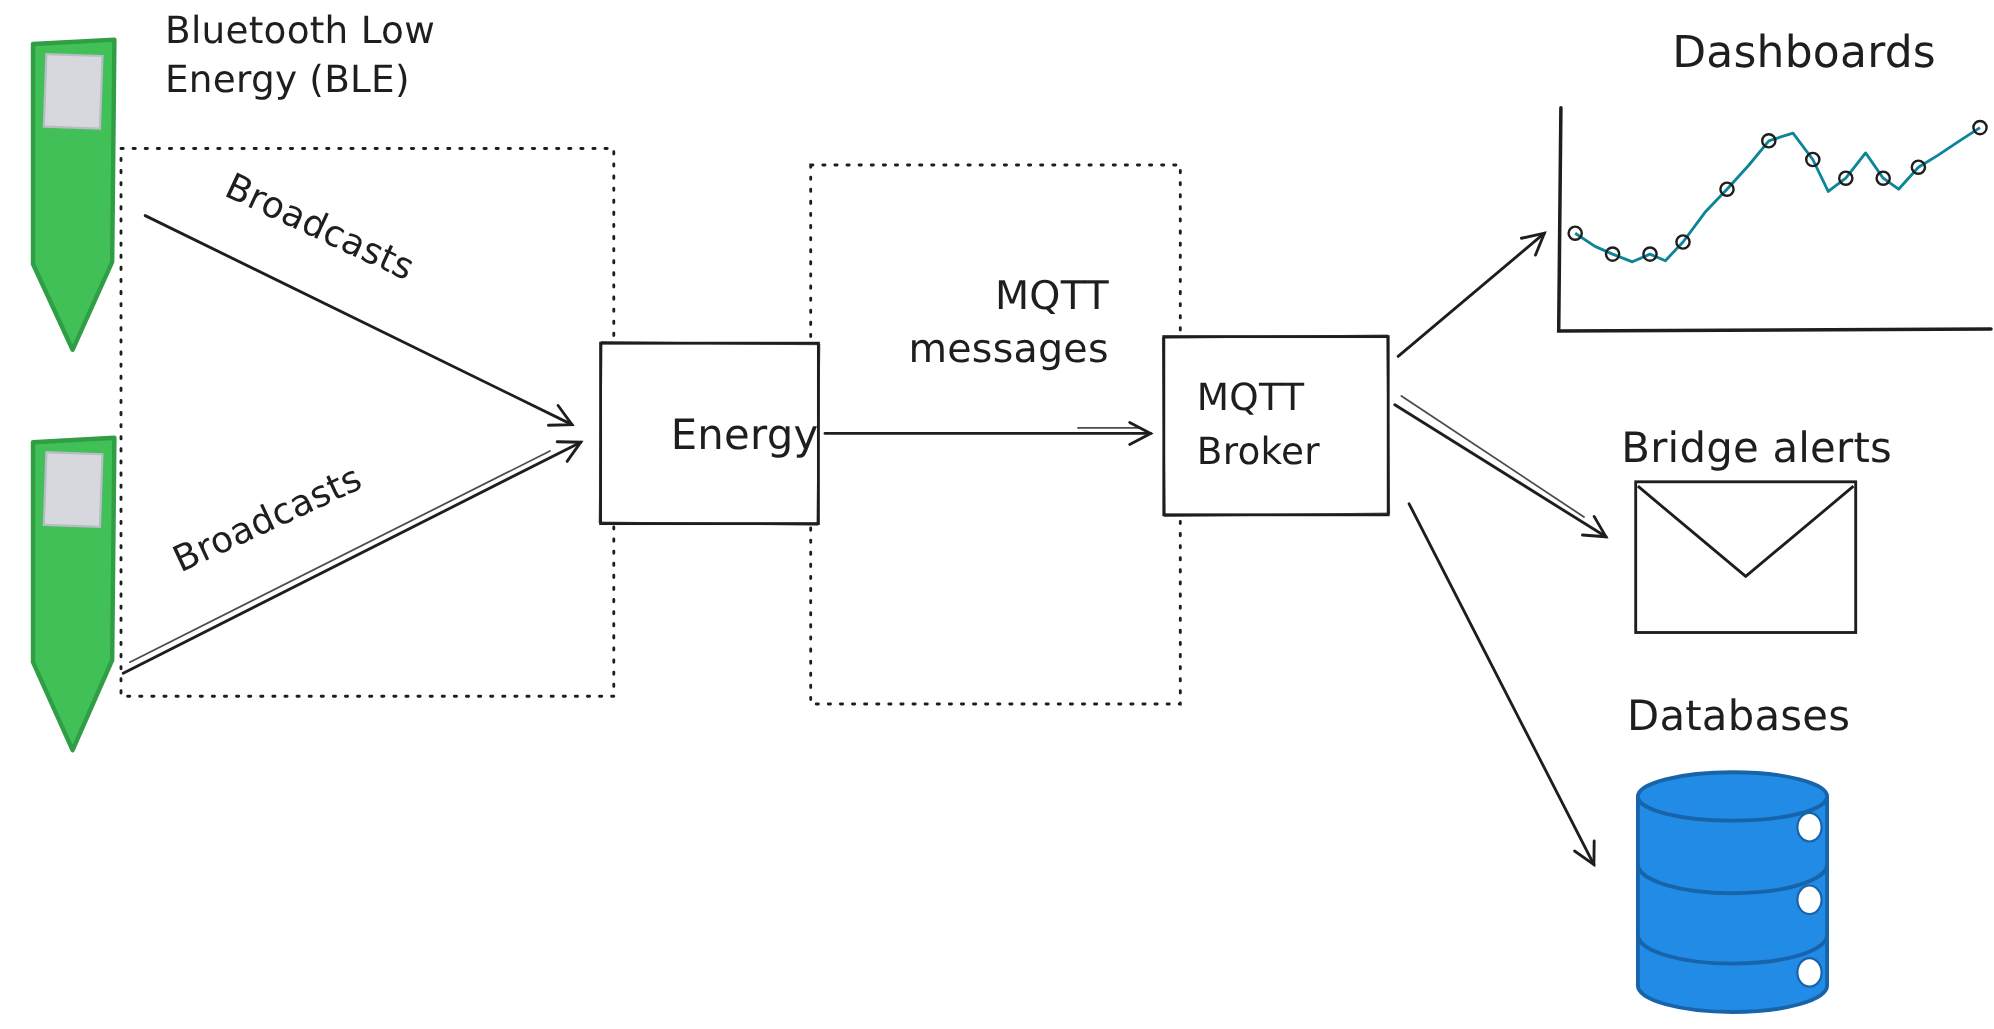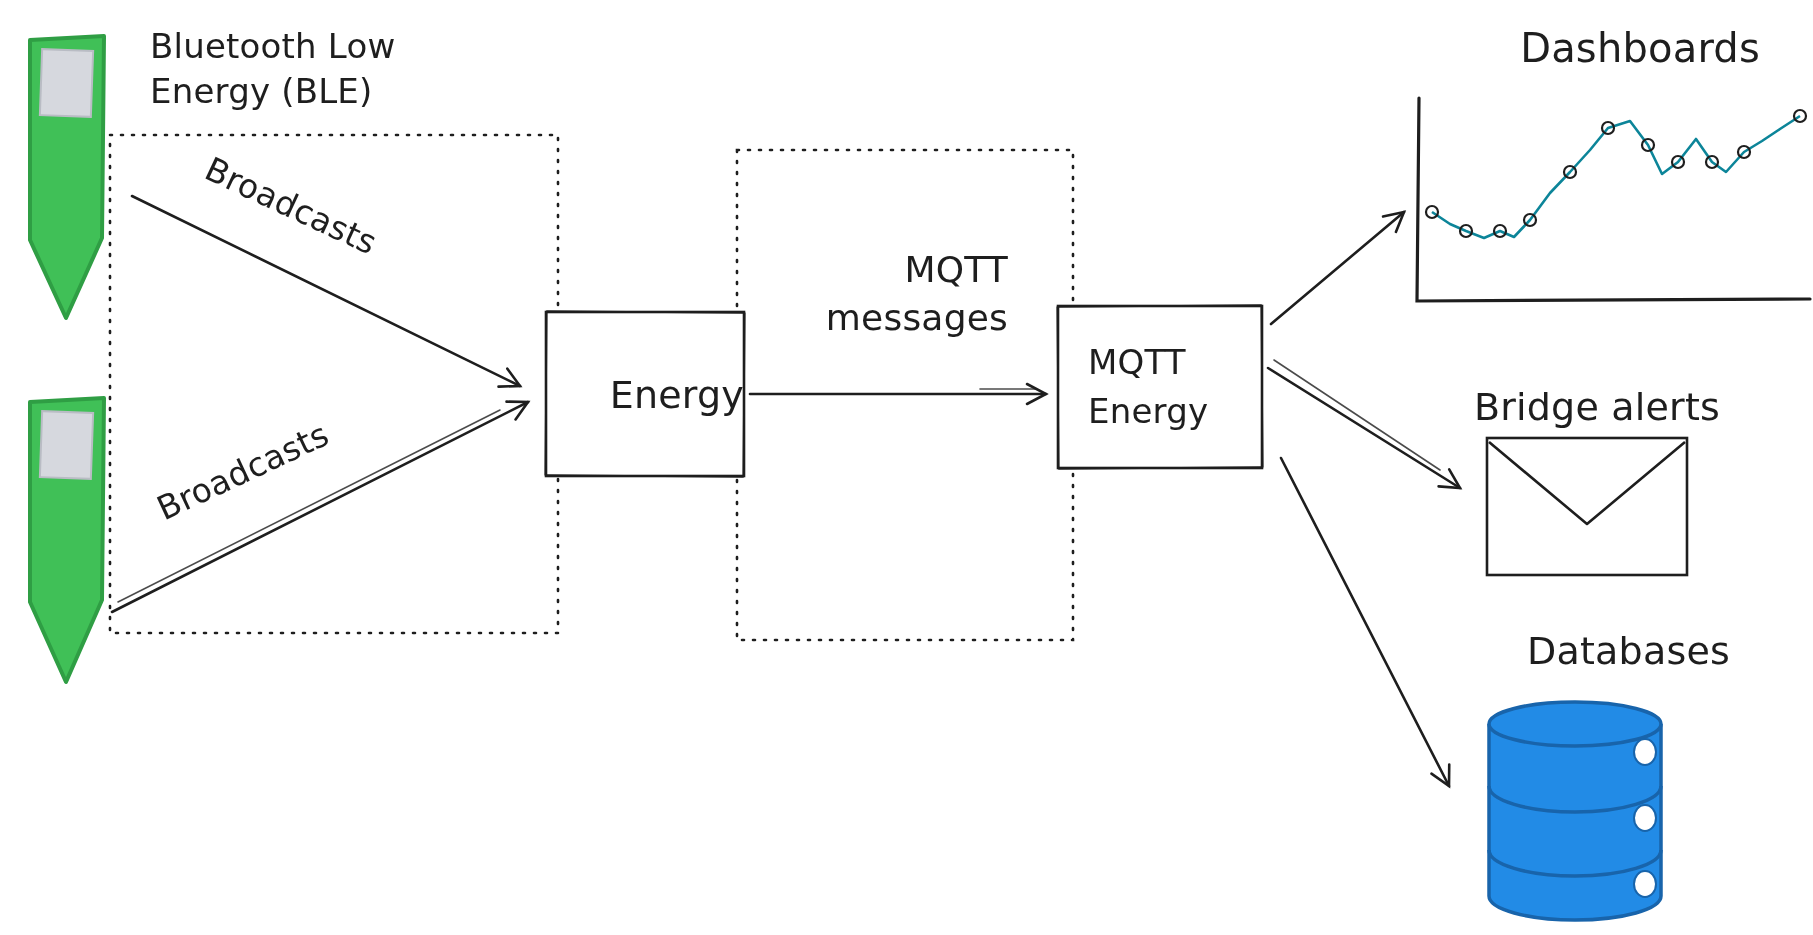--- a/index.html
+++ b/index.html
@@ -116,32 +116,32 @@
       <path d="M1489 724 L1489 896 A86 24 0 0 0 1661 896 L1661 724" fill="#228be6" stroke="#1864ab" stroke-width="3.5"></path>
       <ellipse cx="1575" cy="724" rx="86" ry="22" fill="#228be6" stroke="#1864ab" stroke-width="3.5"></ellipse>
       <path d="M1489 786 A86 26 0 0 0 1661 786" fill="none" stroke="#1864ab" stroke-width="3.5"></path>
       <path d="M1489 850 A86 26 0 0 0 1661 850" fill="none" stroke="#1864ab" stroke-width="3.5"></path>
       <ellipse cx="1645" cy="752" rx="11" ry="13" fill="#ffffff" stroke="#1864ab" stroke-width="2"></ellipse>
       <ellipse cx="1645" cy="818" rx="11" ry="13" fill="#ffffff" stroke="#1864ab" stroke-width="2"></ellipse>
       <ellipse cx="1645" cy="884" rx="11" ry="13" fill="#ffffff" stroke="#1864ab" stroke-width="2"></ellipse>
     </g>
   </svg>
 
-  <div class="lbl" style="left:150px; top:24px; width:300px; font-size:34px;">Bluetooth Low Energy (BLE)</div>
+  <div class="lbl" style="left:150px; top:6px; width:300px; font-size:34px;">Bluetooth Low Energy (BLE)</div>
 
 
   <div class="lbl nowrap" style="left:196px; top:196px; width:240px; font-size:33px; transform:rotate(25deg);">Broadcasts</div>
 
   <div class="lbl nowrap" style="left:148px; top:438px; width:240px; font-size:33px; transform:rotate(-25deg);">Broadcasts</div>
 
   <div class="lbl center" style="left:546px; top:370px; width:198px; font-size:38px;">Energy</div>
 
   <div class="lbl center" style="left:788px; top:246px; width:220px; font-size:36px;">MQTT messages</div>
 
-  <div class="lbl" style="left:1088px; top:338px; width:150px; font-size:34px; line-height:1.45;">MQTT Energy</div>
+  <div class="lbl" style="left:1088px; top:338px; width:150px; font-size:34px; line-height:1.45;">MQTT Broker</div>
 
   <div class="lbl center" style="left:1480px; top:22px; width:280px; font-size:40px;">Dashboards</div>
 
   <div class="lbl center" style="left:1440px; top:382px; width:280px; font-size:38px;">Bridge alerts</div>
 
-  <div class="lbl center" style="left:1450px; top:626px; width:280px; font-size:38px;">Databases</div>
+  <div class="lbl center" style="left:1402px; top:626px; width:280px; font-size:38px;">Databases</div>
 
 </div>
 
 </body></html>

